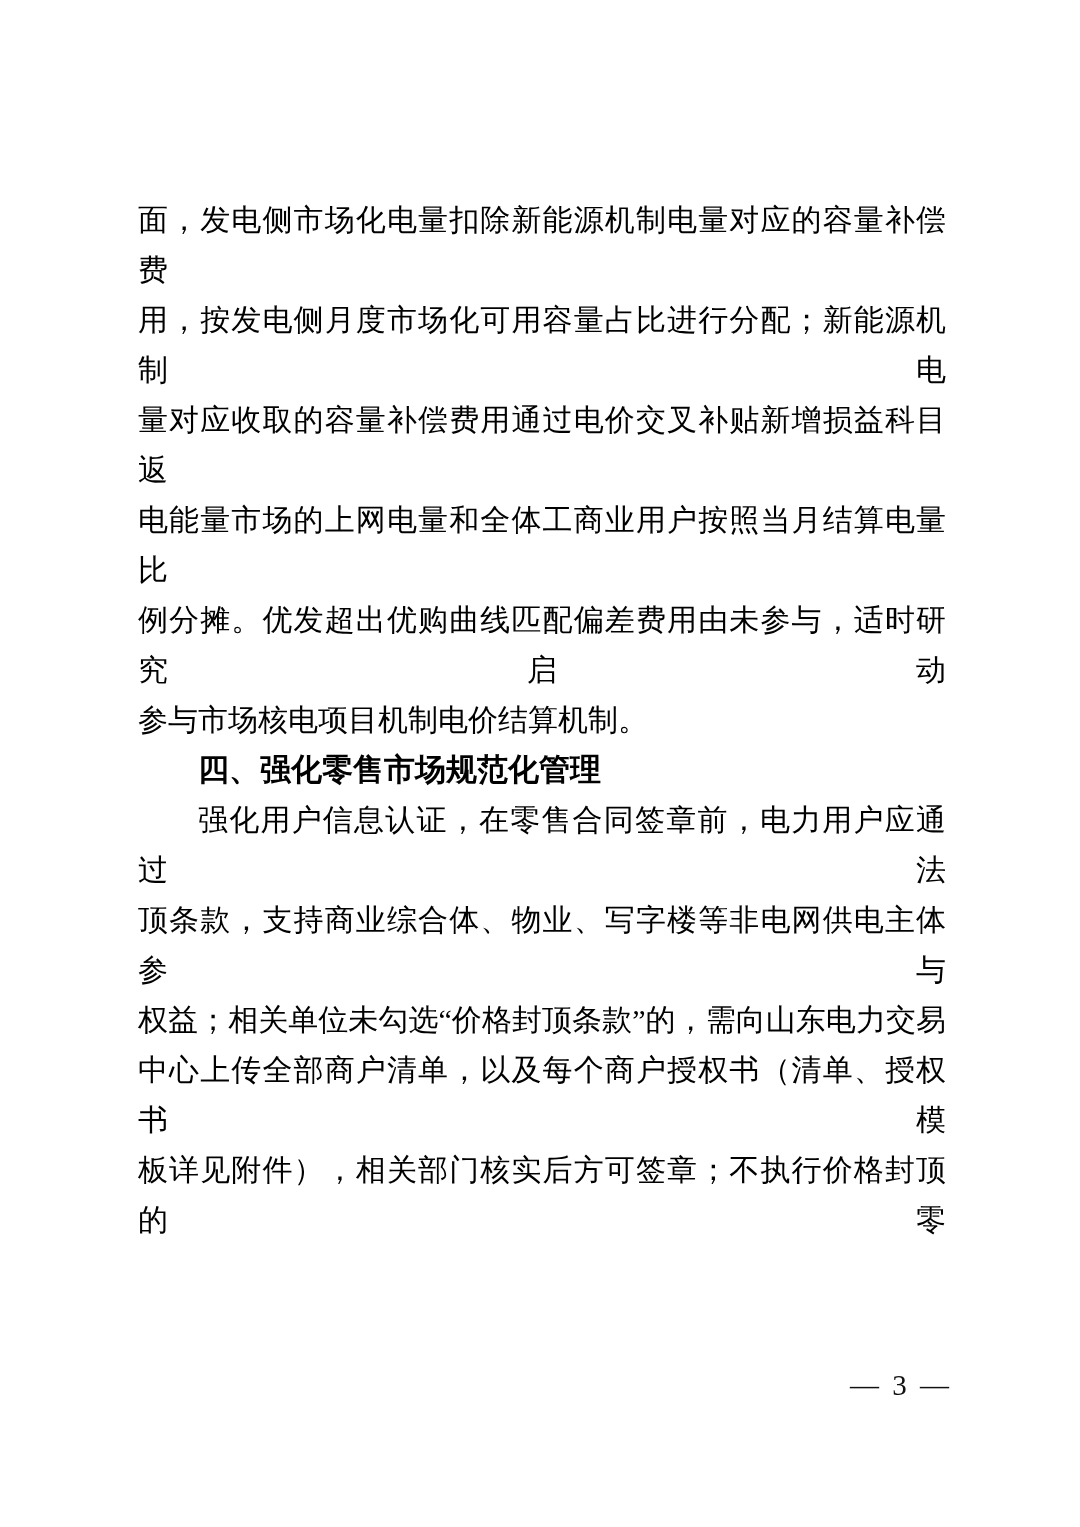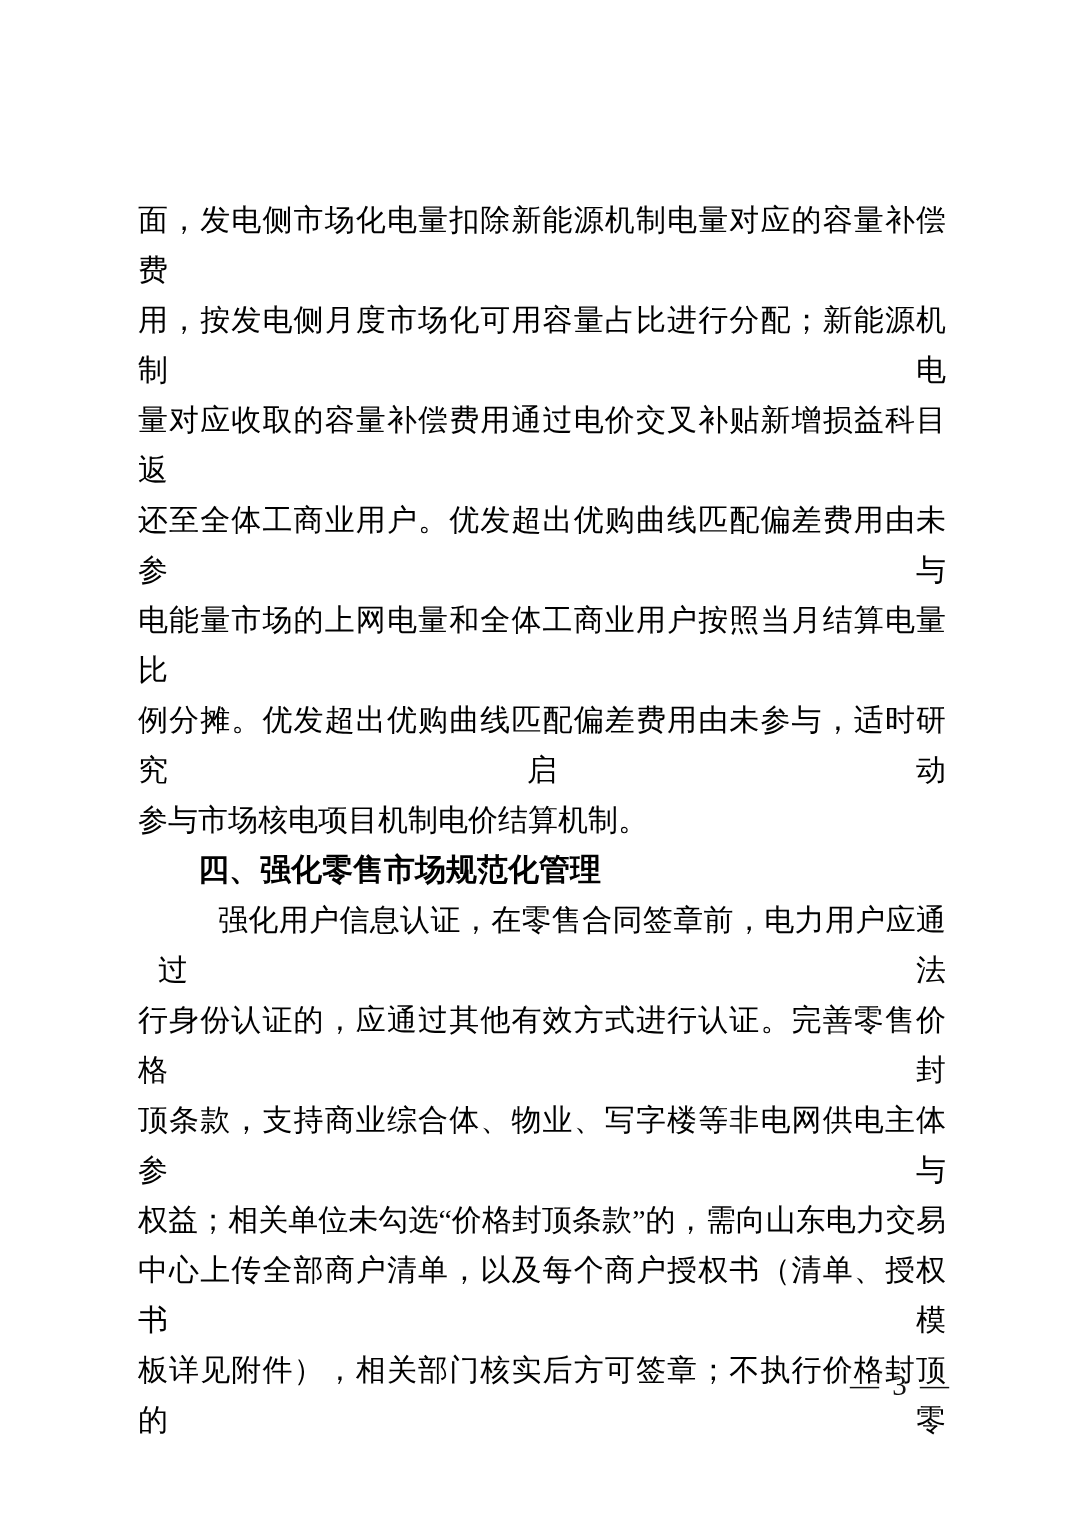--- a/index.html
+++ b/index.html
@@ -23,21 +23,21 @@
   
   .ln {
     text-align: justify;
     text-align-last: justify;
   }
   
   .ln-end {
     text-align: center;
     text-align-last: left;
   }
-  .indent { text-indent: 60px; margin-left: 20px; }
+  .indent { text-indent: 60px; }
   .heading {
     font-family: "Liberation Sans", sans-serif;
     font-weight: 700;
     font-size: 31px;
     line-height: 50px;
     text-indent: 60px;
     text-align: right;
     text-align-last: left;
   }
   .page-number {
@@ -54,31 +54,29 @@
 </head>
 <body>
 
 <div class="page">
   <div class="content">
 
     <div>
       <div class="ln">面，发电侧市场化电量扣除新能源机制电量对应的容量补偿费</div>
       <div class="ln">用，按发电侧月度市场化可用容量占比进行分配；新能源机制电</div>
       <div class="ln">量对应收取的容量补偿费用通过电价交叉补贴新增损益科目返</div>
-      <div class="ln">还至全体工商业用户。优发超出优购曲线匹配偏差费用由未参与</div>
       <div class="ln">电能量市场的上网电量和全体工商业用户按照当月结算电量比</div>
       <div class="ln">例分摊。优发超出优购曲线匹配偏差费用由未参与，适时研究启动</div>
       <div class="ln-end">参与市场核电项目机制电价结算机制。</div>
     </div>
 
     <div class="heading">四、强化零售市场规范化管理</div>
 
     <div>
       <div class="ln indent">强化用户信息认证，在零售合同签章前，电力用户应通过法</div>
-      <div class="ln">行身份认证的，应通过其他有效方式进行认证。完善零售价格封</div>
       <div class="ln">顶条款，支持商业综合体、物业、写字楼等非电网供电主体参与</div>
       <div class="ln">权益；相关单位未勾选“价格封顶条款”的，需向山东电力交易</div>
       <div class="ln">中心上传全部商户清单，以及每个商户授权书（清单、授权书模</div>
       <div class="ln">板详见附件），相关部门核实后方可签章；不执行价格封顶的零</div>
 
     </div>
 
   </div>
 
   <div class="page-number">— 3 —</div>

